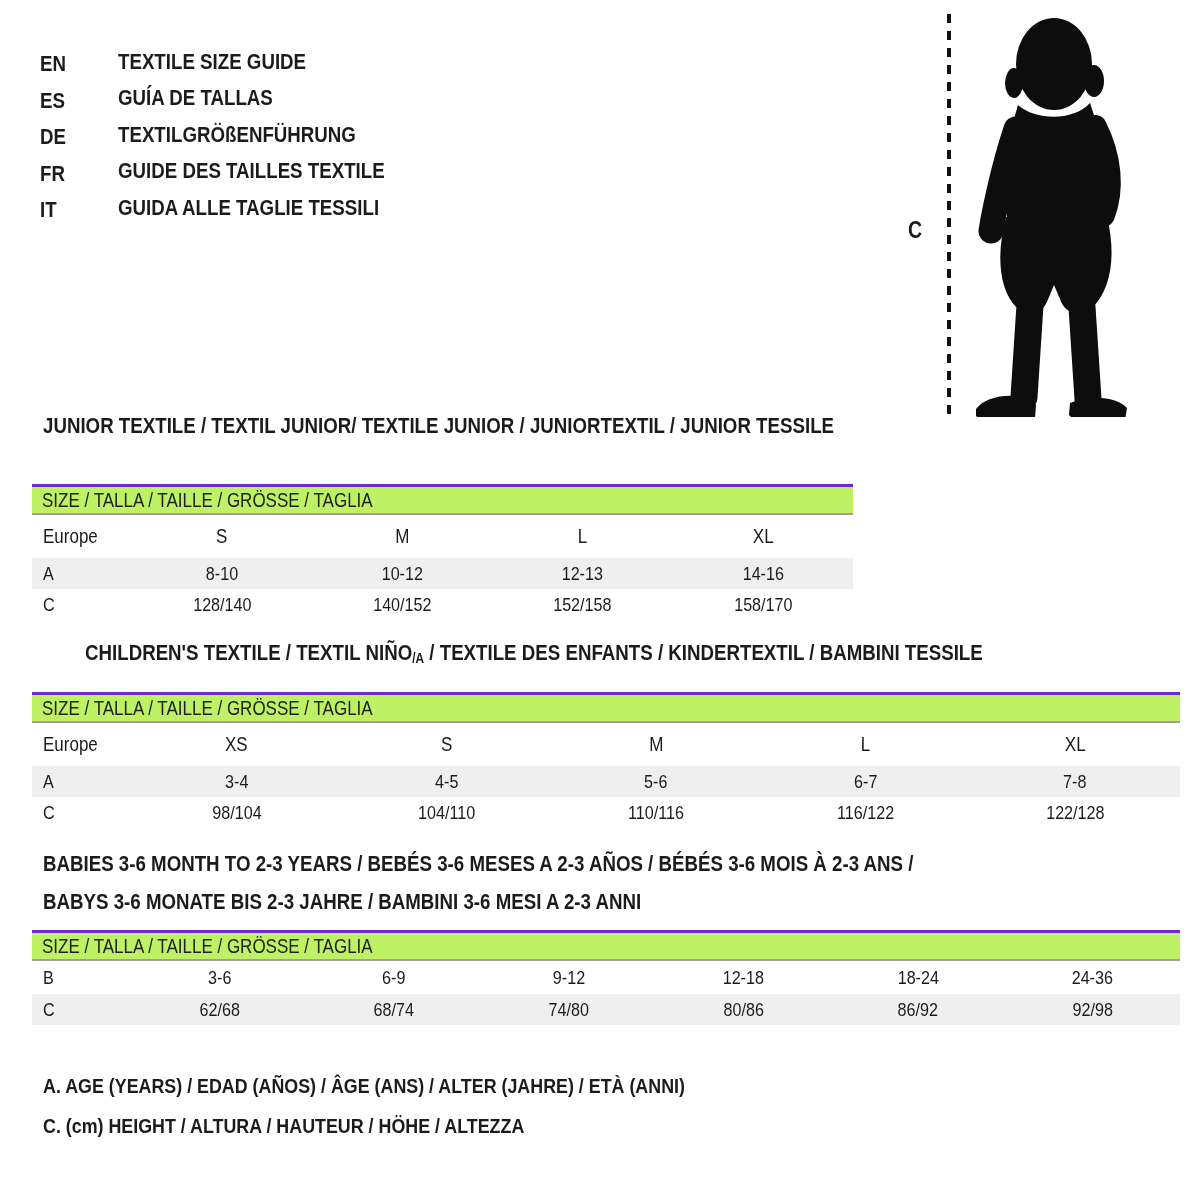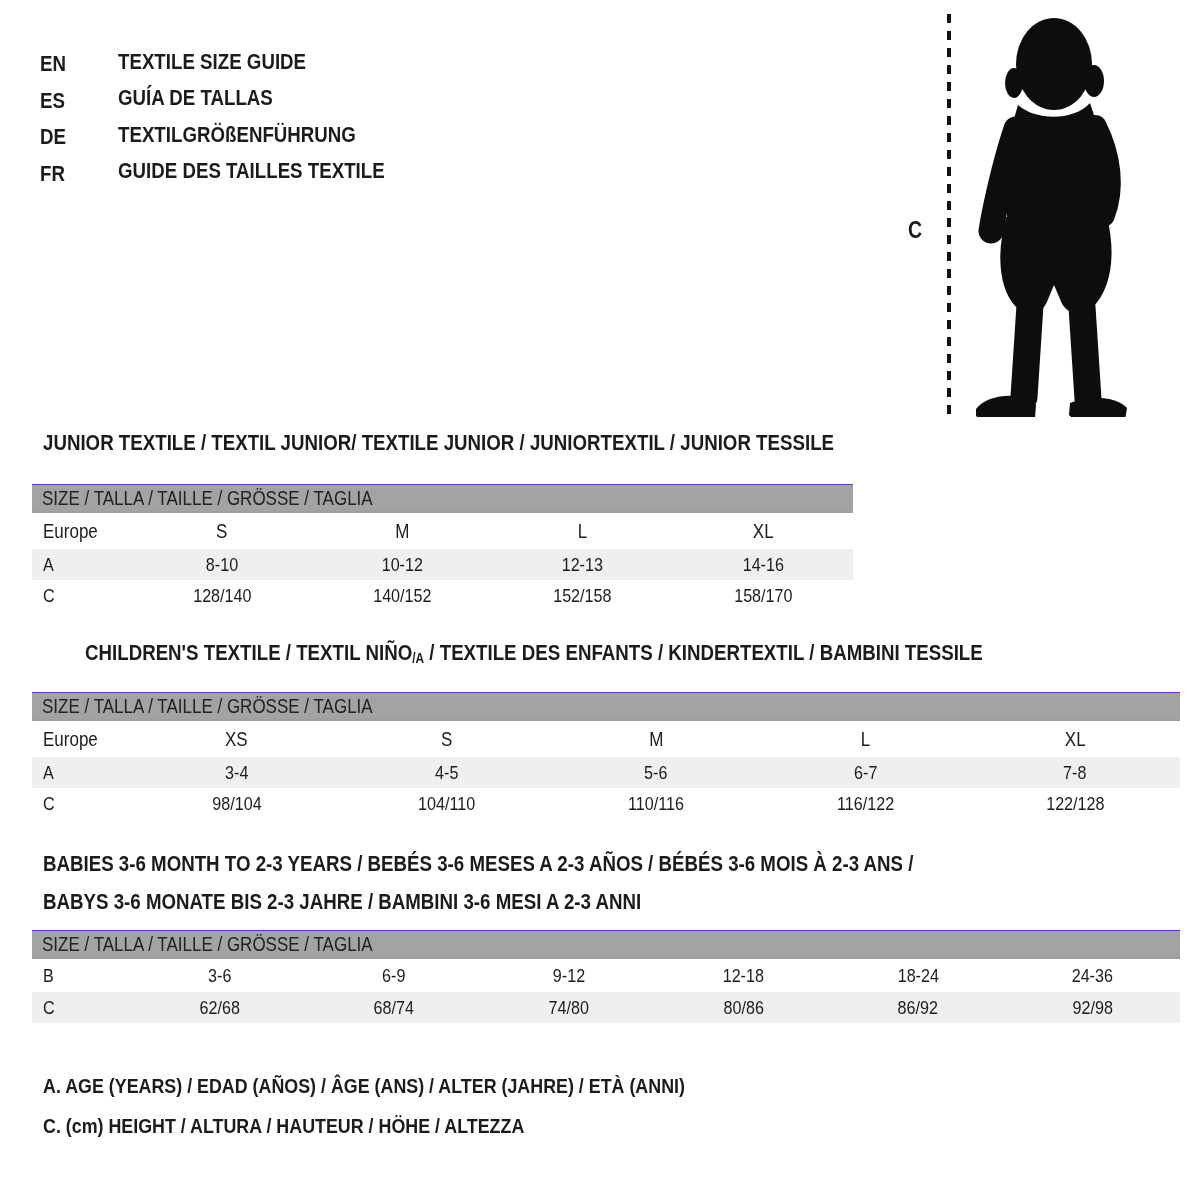--- a/index.html
+++ b/index.html
@@ -19,34 +19,34 @@
   .lang-code{width:78px;flex:0 0 78px;margin-top:40px;}
   .lang-title{flex:1;margin-top:35px;}
 
   
   .fig-line{left:946px;top:14px;}
   .fig-c{left:908px;top:217px;font-size:23px;font-weight:700;}
   .fig-sil{left:966px;top:17px;}
 
   
   .sec-title{font-size:22px;font-weight:700;line-height:24px;white-space:nowrap;}
-  #title-junior{left:43px;top:431px;}
+  #title-junior{left:43px;top:414px;}
   #title-children{left:43px;top:641px;margin-left:42px;}
   #title-babies{left:43px;top:845px;line-height:38px;}
   .subA{font-size:14px;vertical-align:-3px;}
 
   
   .sizetable{box-sizing:border-box;}
   #table-junior{left:32px;top:484px;width:821px;}
   #table-children{left:32px;top:692px;width:1148px;}
   #table-babies{left:32px;top:930px;width:1148px;}
-  .bar{height:26px;background:#a3a3a3;border-top:1px solid #6d28d9;border-bottom:2px solid #9e9e9e;
+  .bar{height:26px;background:#bef264;border-top:3px solid #6d28d9;border-bottom:2px solid #9e9e9e;
        display:flex;align-items:center;padding-left:10px;font-size:20px;color:#222;}
   .trow{display:flex;align-items:center;}
-  .trow.head{height:36px;font-size:20px;}
+  .trow.head{height:43px;font-size:20px;}
   .trow.body{height:31px;font-size:19px;}
   .alt{background:#efefef;}
   .lab{flex:0 0 100px;padding-left:11px;box-sizing:border-box;}
   .dc{flex:1;display:flex;justify-content:center;}
 
   
   #legend{left:43px;top:1066px;font-size:21px;font-weight:700;line-height:40px;}
 </style>
 </head>
 <body>
@@ -62,20 +62,24 @@
       <div class="lang-code"><span class="cond">ES</span></div>
       <div class="lang-title"><span class="cond">GUÍA DE TALLAS</span></div>
     </div>
     <div class="lang-row">
       <div class="lang-code"><span class="cond">DE</span></div>
       <div class="lang-title"><span class="cond">TEXTILGRÖßENFÜHRUNG</span></div>
     </div>
     <div class="lang-row">
       <div class="lang-code"><span class="cond">FR</span></div>
       <div class="lang-title"><span class="cond">GUIDE DES TAILLES TEXTILE</span></div>
+    </div>
+    <div class="lang-row">
+      <div class="lang-code"><span class="cond">IT</span></div>
+      <div class="lang-title"><span class="cond">GUIDA ALLE TAGLIE TESSILI</span></div>
     </div>
   </div>
 
   <svg class="abs fig-line" width="8" height="404">
     <line x1="3" y1="0" x2="3" y2="404" stroke="#111111" stroke-width="4" stroke-dasharray="9 8"></line>
   </svg>
   <div class="abs fig-c"><span class="cond">C</span></div>
   <svg class="abs fig-sil" width="165" height="400" viewBox="0 0 165 400">
     <g fill="#0d0d0d" stroke="none">
       <ellipse cx="88" cy="47" rx="38" ry="46"></ellipse>

